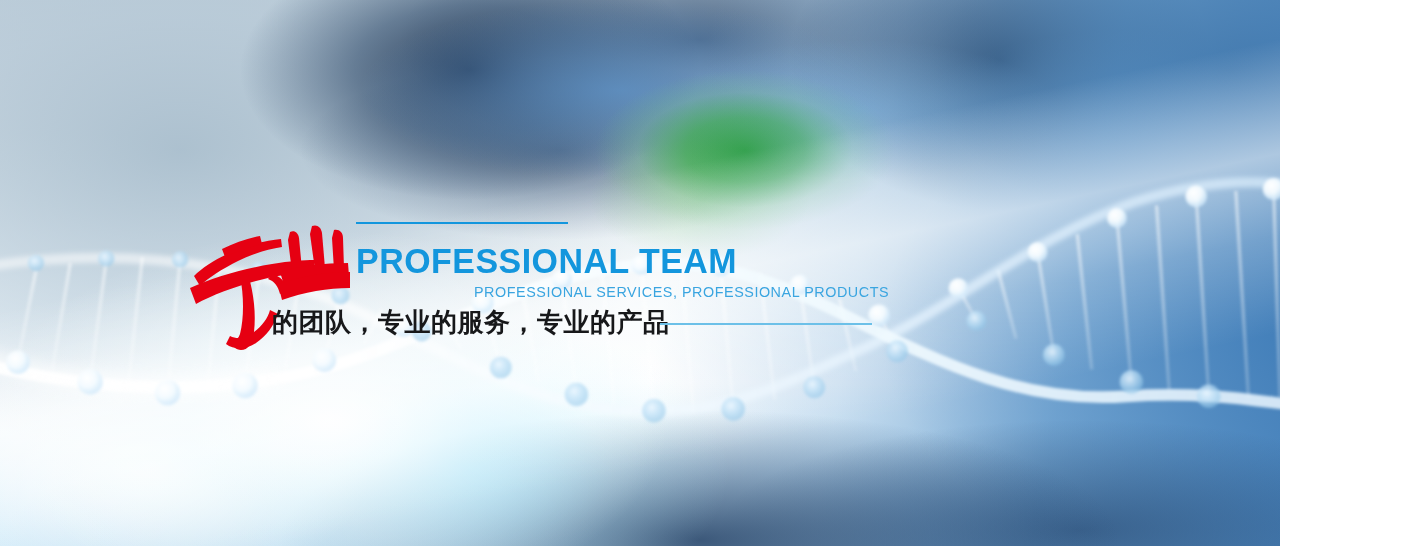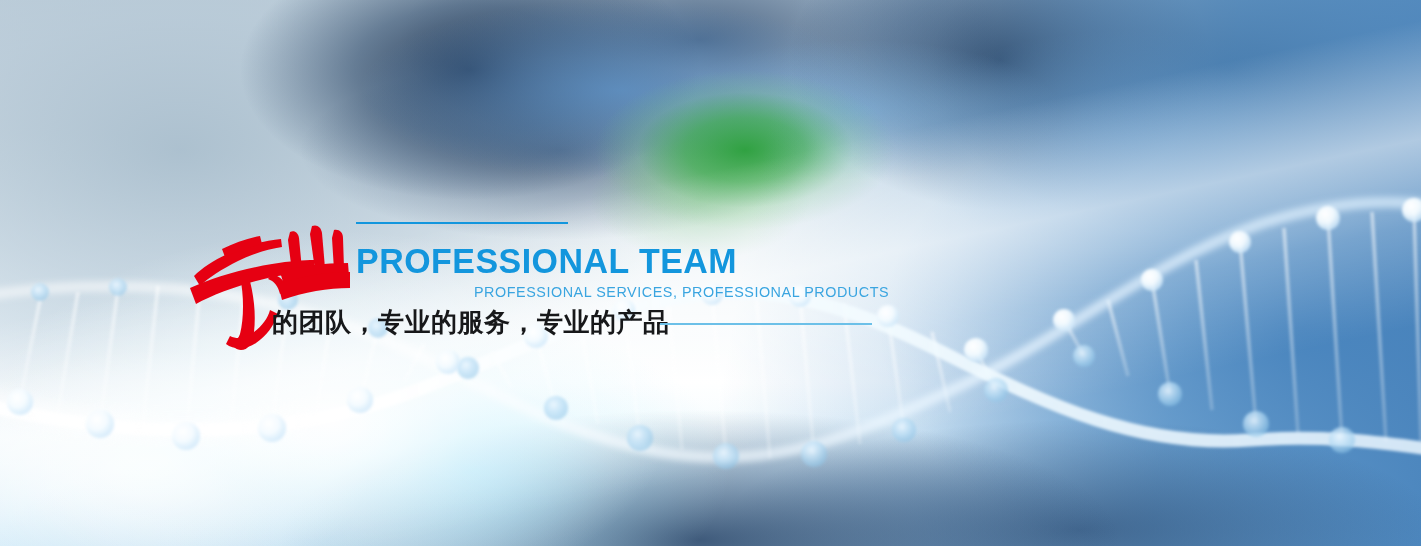--- a/index.html
+++ b/index.html
@@ -3,21 +3,21 @@
 <meta charset="utf-8">
 <style>
   html, body {
     margin: 0;
     padding: 0;
     background: #ffffff;
   }
 
   #banner {
     position: relative;
-    width: 1421px;
+    width: 1280px;
     height: 546px;
     overflow: hidden;
     font-family: "Liberation Sans", "DejaVu Sans", sans-serif;
     background: #bcd0dd;
   }
 
   
   .bg-layer {
     position: absolute;
     inset: 0;

